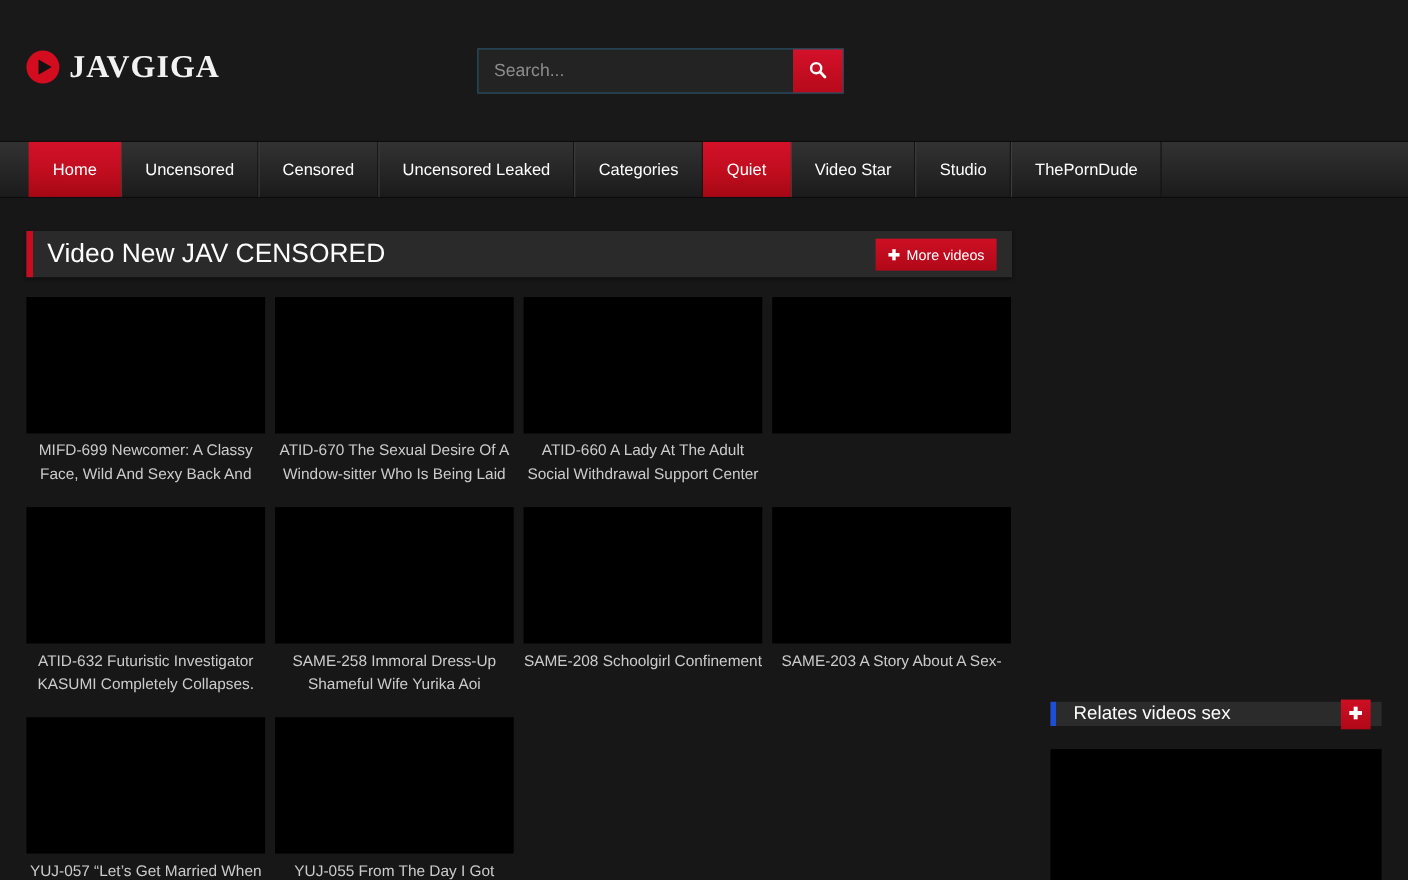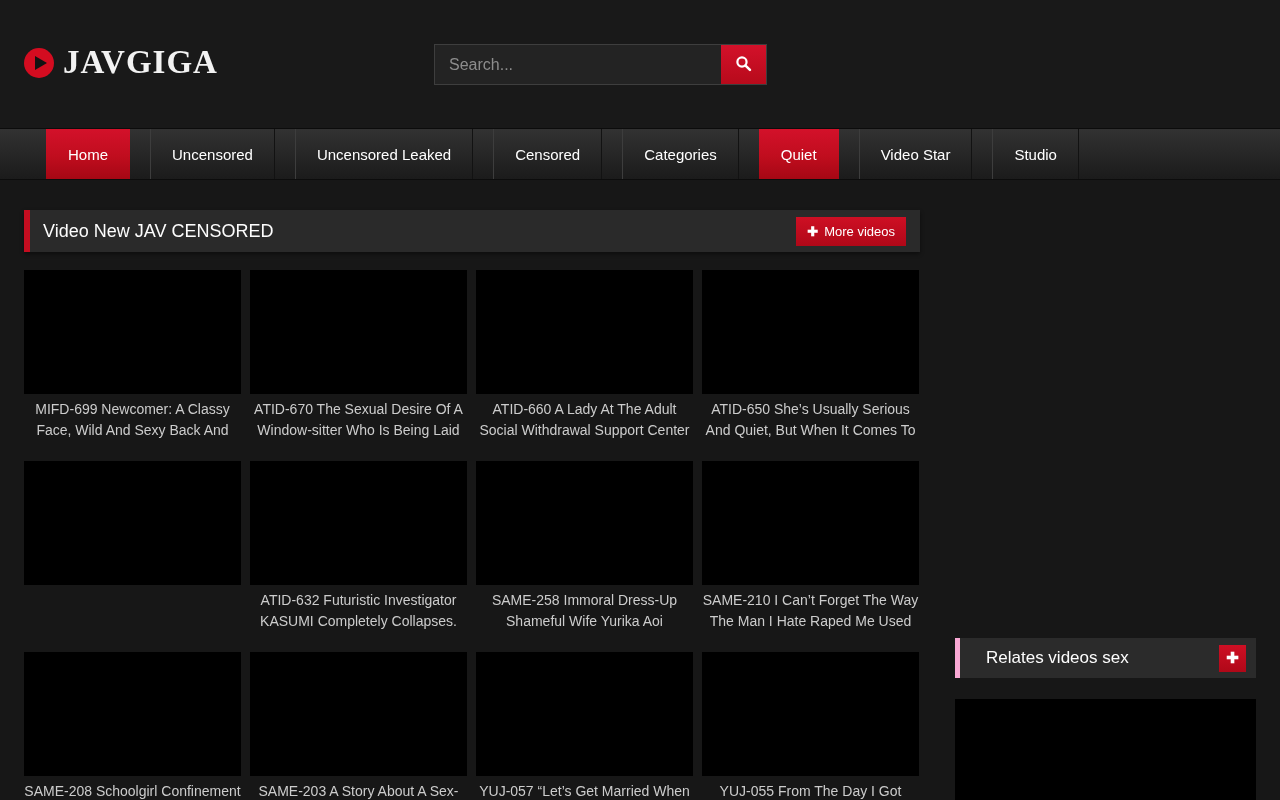--- a/index.html
+++ b/index.html
@@ -17,21 +17,21 @@
     width:30px; height:30px; border-radius:50%;
     background:#d40c20; position:relative; flex:0 0 auto;
   }
   .logo-icon::before {
     content:""; position:absolute; left:11px; top:8px;
     border-left:12px solid #121212;
     border-top:7px solid transparent; border-bottom:7px solid transparent;
   }
   .logo-text {
     font-family:"Liberation Serif", serif; font-weight:bold;
-    font-size:33px; color:#f2f2f2; letter-spacing:1px; line-height:1;
+    font-size:29px; color:#f2f2f2; letter-spacing:1px; line-height:1;
   }
   .search-form {
     position:absolute; left:434px; top:44px; height:41px;
     display:flex; border:1px solid #3e3e3e; background:#0369a1;
   }
   .search-input {
     width:286px; height:39px; background:#232323; border:none; outline:none;
     color:#bbb; font-size:16px; padding:0 14px;
     font-family:"Liberation Sans", sans-serif;
   }
@@ -45,39 +45,39 @@
   
   .nav {
     height:52px; background:linear-gradient(180deg,#323232,#1b1b1b);
     border-top:1px solid #0c0c0c; border-bottom:1px solid #0c0c0c;
   }
   .nav ul { list-style:none; display:flex; height:100%; margin-left:26px; }
   .nav li { height:100%; }
   .nav a {
     display:flex; align-items:center; height:100%; padding:0 21px;
     color:#fff; font-size:15px; text-decoration:none; cursor:pointer;
-    border-left:1px solid #3d3d3d; border-right:1px solid #121212;margin-left:20px;
+    border-left:1px solid #3d3d3d; border-right:1px solid #121212;
   }
   .nav li.active a {
     background:linear-gradient(180deg,#d3112a 0%,#c00d1e 55%,#a50714 100%);
     border-left-color:transparent; border-right-color:transparent;
   }
 
   
   .content { display:flex; padding:0 24px; margin-top:30px; }
   .main { width:896px; flex:0 0 auto; }
   .sidebar { width:301px; margin-left:35px; flex:0 0 auto; }
 
   
   .section-header {
     height:42px; background:#2a2a2a; border-left:6px solid #c40d20;
     display:flex; align-items:center; justify-content:space-between;
     padding:0 14px 0 13px; box-shadow:0 2px 4px rgba(0,0,0,.45);
   }
-  .section-title { font-size:18px; color:#fdfdfd; font-weight:normal;text-align:center; }
+  .section-title { font-size:24px; color:#fdfdfd; font-weight:normal;text-align:center; }
   .more-btn {
     display:flex; align-items:center; gap:6px; cursor:pointer; border:none;
     background:linear-gradient(180deg,#ce0f24,#b00818);
     color:#fff; font-size:13px; padding:7px 11px;
     font-family:"Liberation Sans", sans-serif;
   }
   .plus-glyph { font-size:13px; font-weight:bold; line-height:1; }
 
   
   .grid {
@@ -88,23 +88,23 @@
   .card { width:217px; cursor:pointer; }
   .thumb { width:217px; height:124px; background:#000; display:block; }
   .video-title {
     margin-top:5px; text-align:center; font-size:14px; line-height:21px;
     color:#cccccc; font-weight:normal;
   }
 
   
   .sidebar-header {
     margin-top:428px;
-    height:40px; background:#2b2b2b; border-left:5px solid #f9a8d4;
+    height:22px; background:#2b2b2b; border-left:5px solid #1d4ed8;
     display:flex; align-items:center; justify-content:space-between;
-    padding:0 10px 0 26px;
+    padding:0 10px 0 16px;
   }
   .sidebar-title { font-size:17px; color:#fdfdfd; font-weight:normal; }
   .sidebar-plus-btn {
     width:27px; height:27px; border:none; cursor:pointer;
     background:linear-gradient(180deg,#ce0f24,#b00818);
     color:#fff; font-size:15px; font-weight:bold;
     display:flex; align-items:center; justify-content:center;
   }
   .sidebar-thumb { margin-top:21px; width:301px; height:180px; background:#000; cursor:pointer; }
 </style>
@@ -131,36 +131,39 @@
 
 <div class="nav">
   <ul>
     <li class="active">
         <a>Home</a>
       </li>
     <li>
         <a>Uncensored</a>
       </li>
     <li>
+        <a>Censored</a>
+      </li>
+    <li>
         <a>Uncensored Leaked</a>
-      </li>
-    <li>
-        <a>Censored</a>
       </li>
     <li>
         <a>Categories</a>
       </li>
     <li class="active">
         <a>Quiet</a>
       </li>
     <li>
         <a>Video Star</a>
       </li>
     <li>
         <a>Studio</a>
+      </li>
+    <li>
+        <a>ThePornDude</a>
       </li>
   </ul>
 </div>
 
 <div class="content">
 
   <div class="main">
     <div class="section-header">
       <h2 class="section-title">Video New JAV CENSORED</h2>
       <button class="more-btn">
@@ -177,36 +180,28 @@
       <div class="card">
         <span class="thumb"></span>
         <div class="video-title">ATID-670 The Sexual Desire Of A Window-sitter Who Is Being Laid</div>
       </div>
       <div class="card">
         <span class="thumb"></span>
         <div class="video-title">ATID-660 A Lady At The Adult Social Withdrawal Support Center</div>
       </div>
       <div class="card">
         <span class="thumb"></span>
-        <div class="video-title">ATID-650 She’s Usually Serious And Quiet, But When It Comes To</div>
-      </div>
-      <div class="card">
-        <span class="thumb"></span>
       </div>
       <div class="card">
         <span class="thumb"></span>
         <div class="video-title">ATID-632 Futuristic Investigator KASUMI Completely Collapses.</div>
       </div>
       <div class="card">
         <span class="thumb"></span>
         <div class="video-title">SAME-258 Immoral Dress-Up Shameful Wife Yurika Aoi</div>
-      </div>
-      <div class="card">
-        <span class="thumb"></span>
-        <div class="video-title">SAME-210 I Can’t Forget The Way The Man I Hate Raped Me Used</div>
       </div>
       <div class="card">
         <span class="thumb"></span>
         <div class="video-title">SAME-208 Schoolgirl Confinement</div>
       </div>
       <div class="card">
         <span class="thumb"></span>
         <div class="video-title">SAME-203 A Story About A Sex-</div>
       </div>
       <div class="card">

